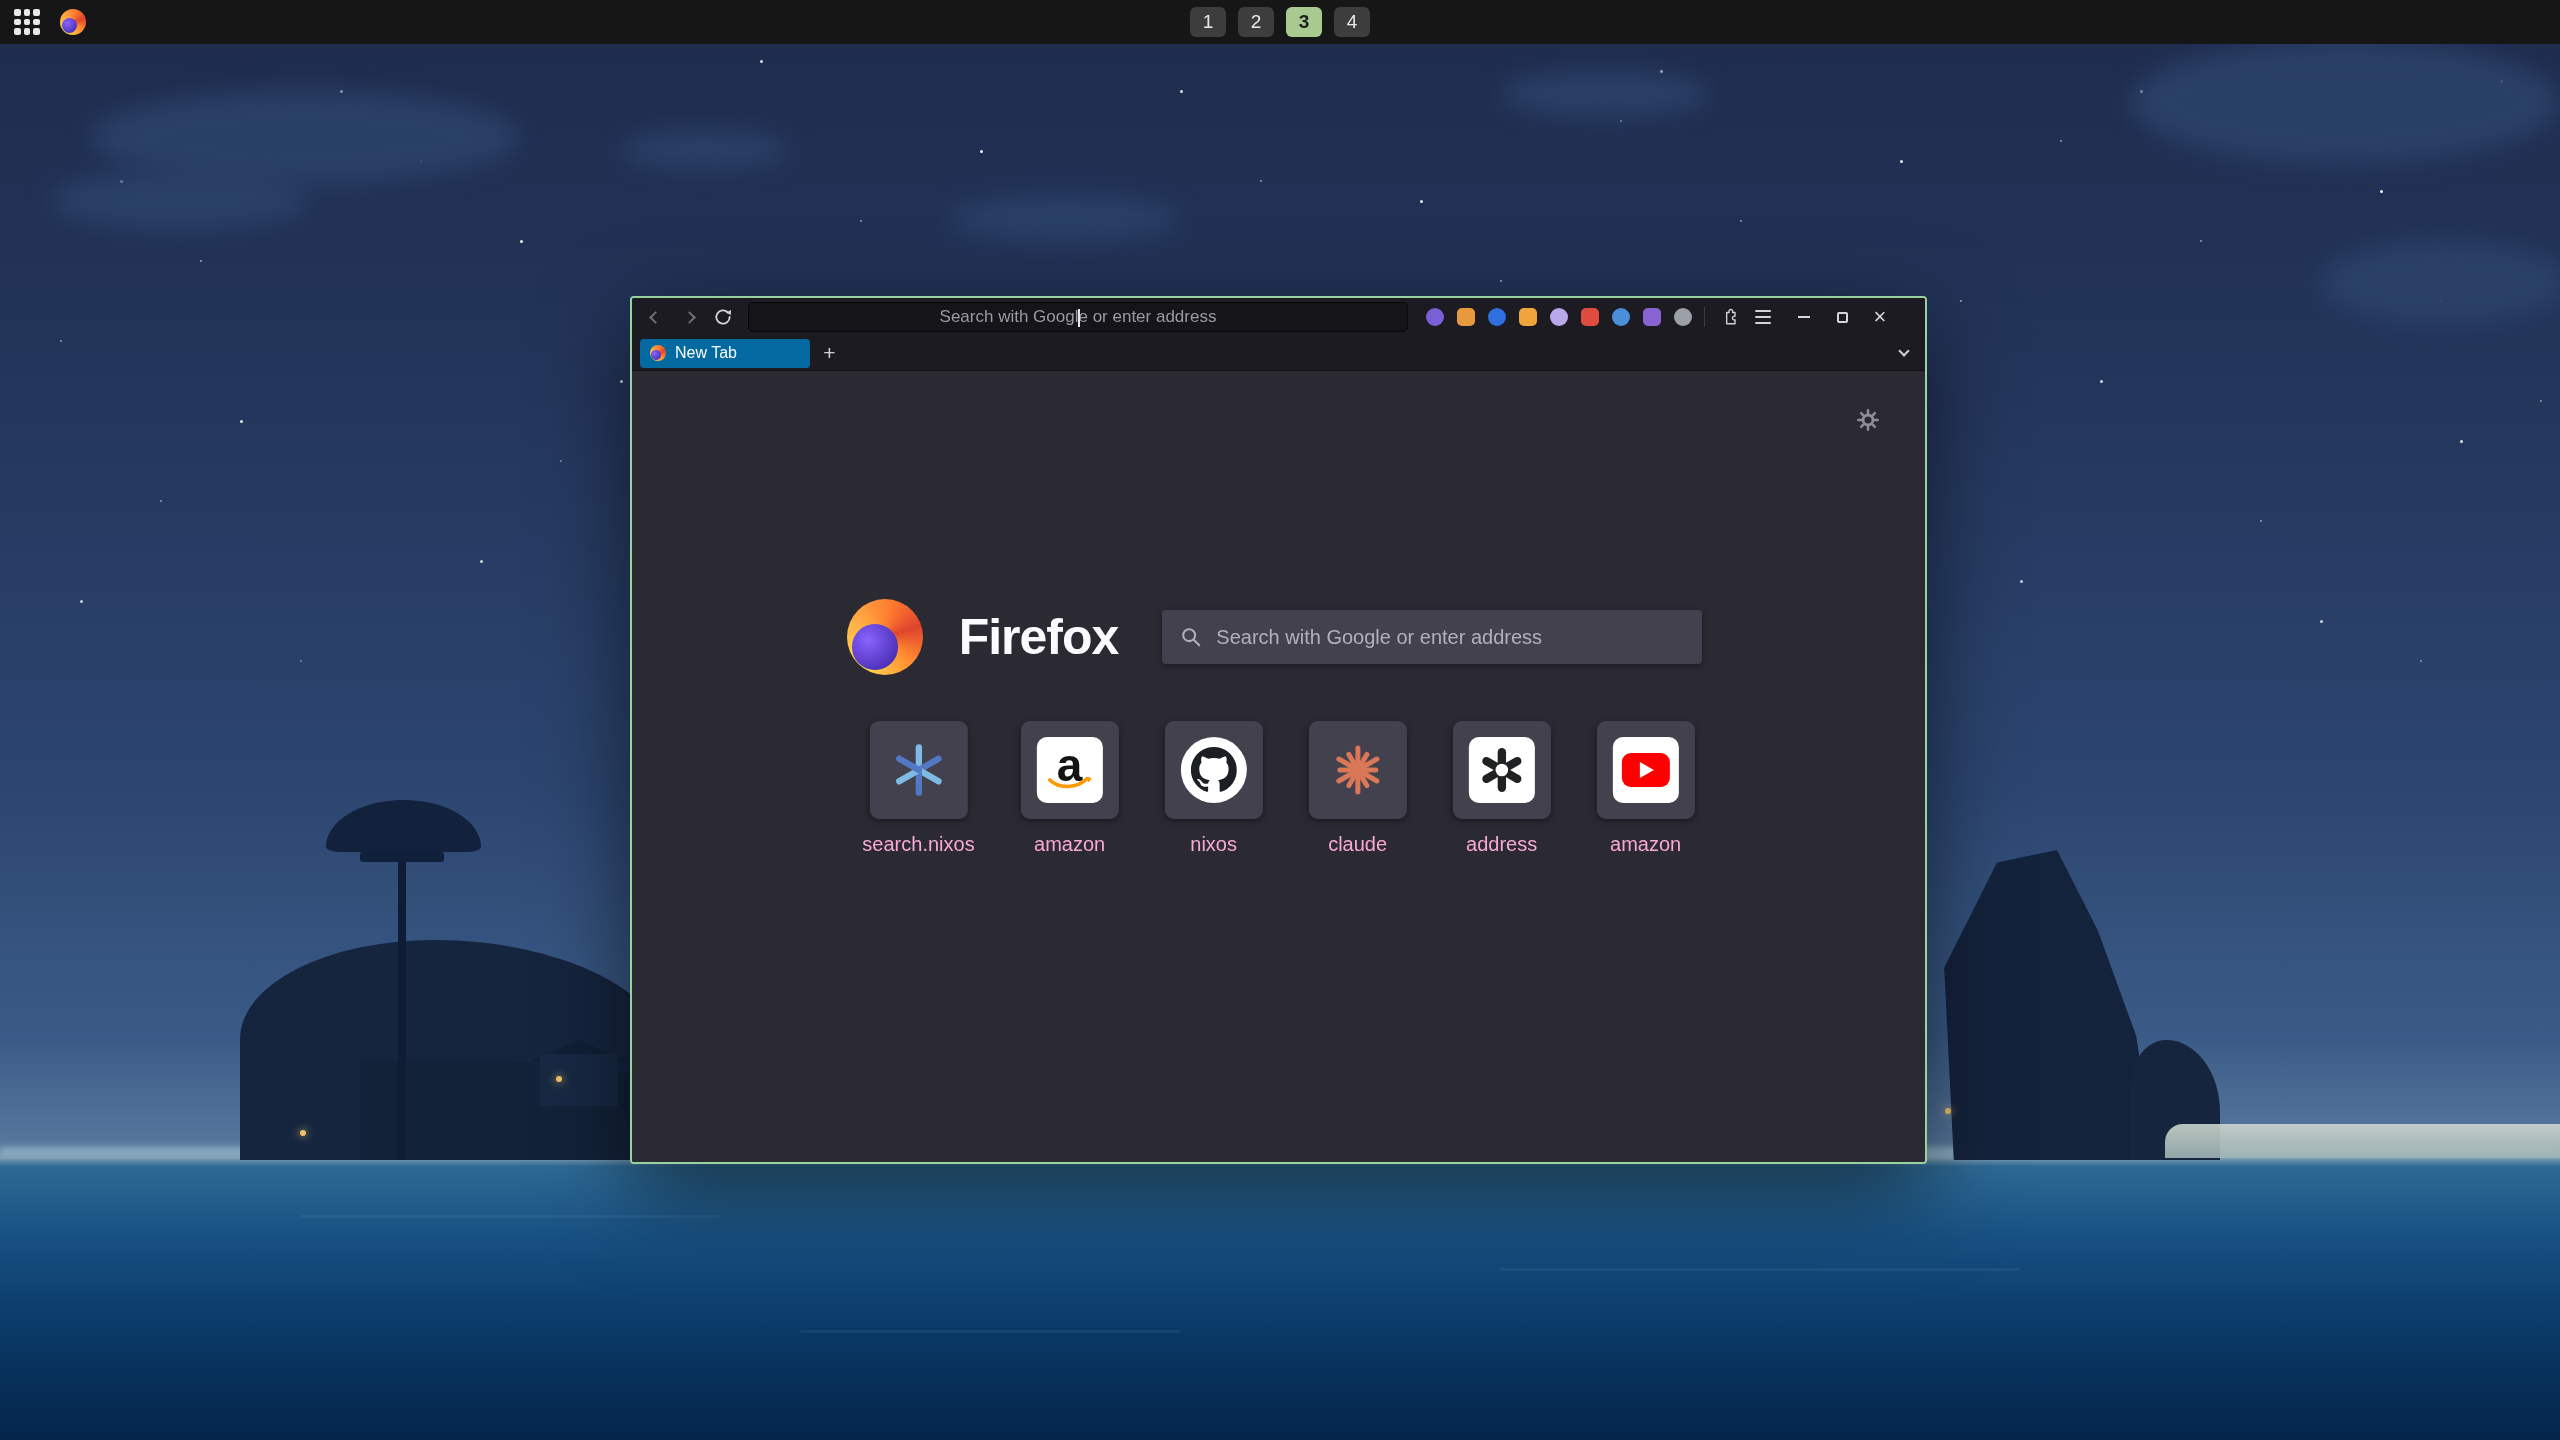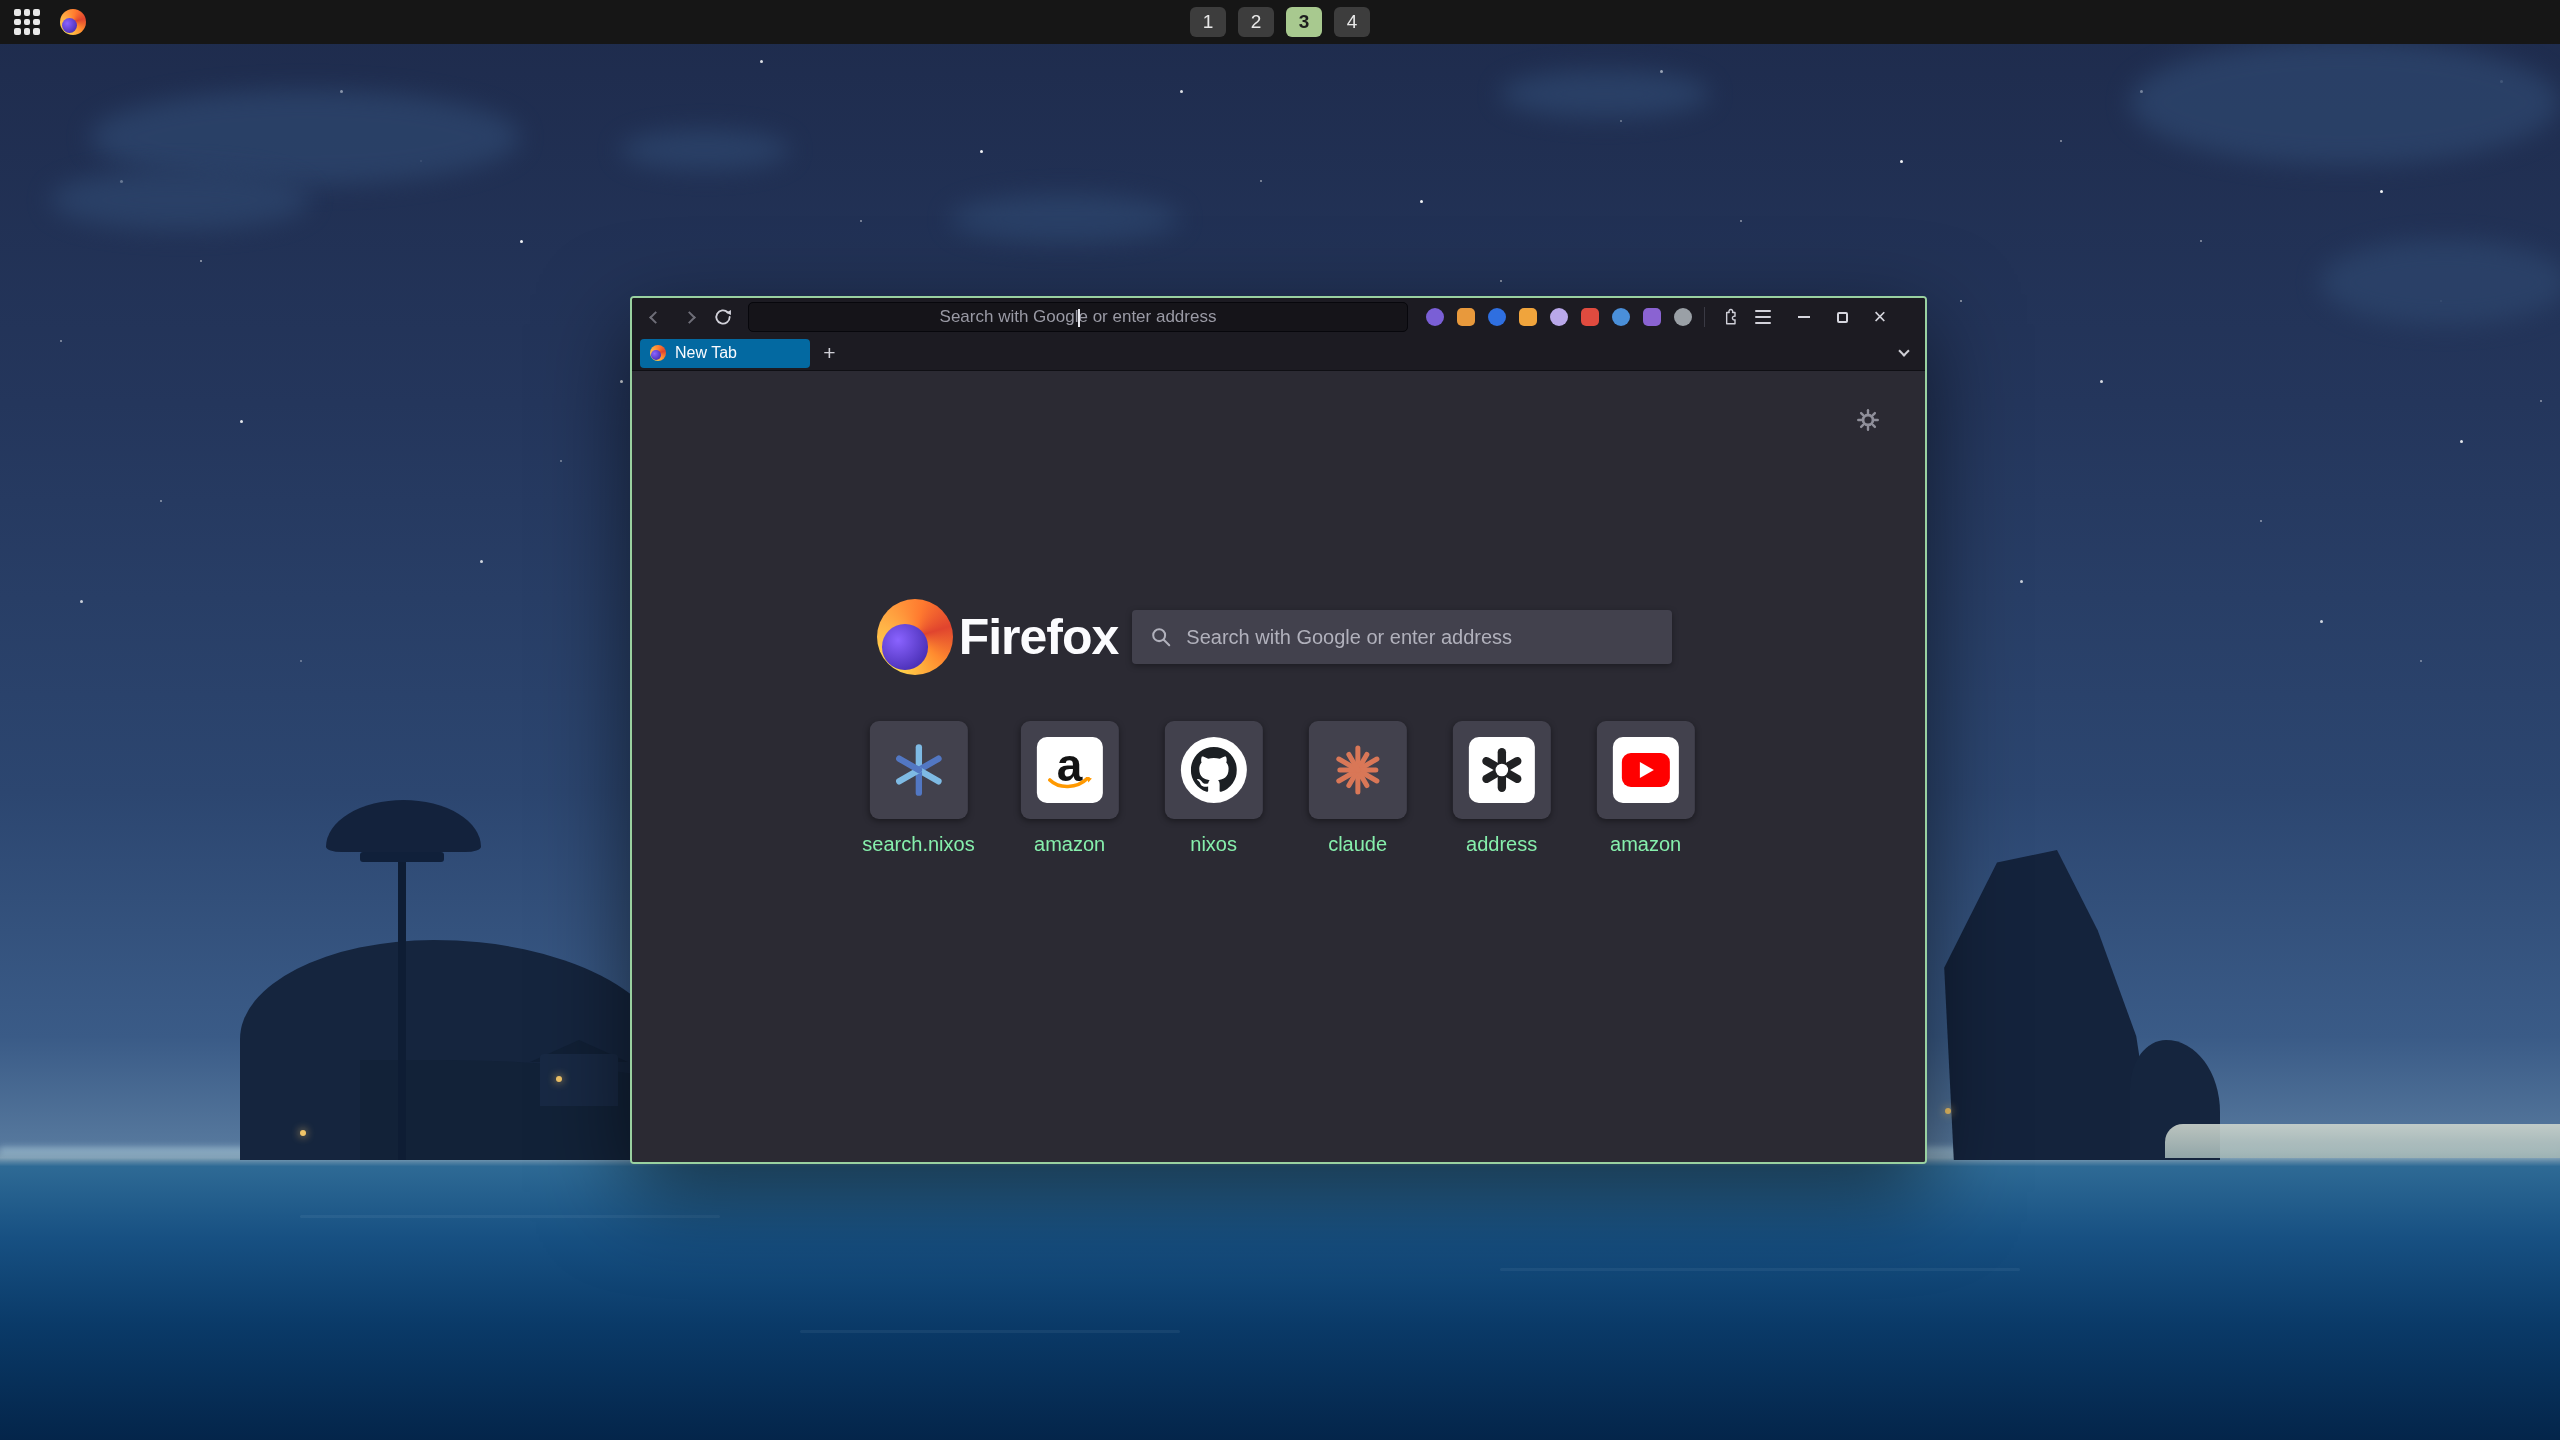--- a/index.html
+++ b/index.html
@@ -118,37 +118,37 @@
   .newtab-btn { width:27px; height:27px; border-radius:4px; display:flex; align-items:center; justify-content:center;
     color:#cfcfd6; font-size:21px; cursor:pointer; }
   .tab-spacer { flex:1; }
   .tab-chevron { width:26px; height:26px; display:flex; align-items:center; justify-content:center; cursor:pointer; }
   .chev-down { width:8px; height:8px; border-right:2px solid #cfcfd6; border-bottom:2px solid #cfcfd6;
     transform:rotate(45deg); margin-top:-4px; }
 
   .content { flex:1; position:relative; background:#2b2a33; }
   .gear-btn { position:absolute; top:36px; right:44px; cursor:pointer; }
 
-  .hero { position:absolute; left:0; right:8px; top:228px; display:flex; align-items:center; justify-content:center; gap:6px; }
+  .hero { position:absolute; left:0; right:8px; top:228px; display:flex; align-items:center; justify-content:center; gap:36px; }
   .hero-logo { width:76px; height:76px; }
   .wordmark { font-size:50px; font-weight:600; color:#fbfbfe; letter-spacing:-1px; }
   .searchbox { width:540px; height:54px; background:#42414d; border-radius:4px; display:flex; align-items:center;
     gap:14px; padding:0 18px; box-shadow:0 2px 6px rgba(0,0,0,.35); margin-left:8px; }
   .searchbox input { flex:1; background:transparent; border:none; outline:none; color:#e6e6ea; font-size:20px;
     font-family:"Liberation Sans",sans-serif; }
   .searchbox input::placeholder { color:#b1b1bc; }
 
   .shortcuts { position:absolute; top:350px; left:50%; transform:translateX(-50%); display:flex; gap:46px; }
   .shortcut { display:flex; flex-direction:column; align-items:center; cursor:pointer; }
   .tile { width:98px; height:98px; background:#42414d; border-radius:9px; display:flex; align-items:center;
     justify-content:center; box-shadow:0 2px 6px rgba(0,0,0,.4); }
   .tile-white { width:66px; height:66px; background:#ffffff; border-radius:10px; display:flex; align-items:center;
     justify-content:center; position:relative; }
   .tile-white.circle { border-radius:50%; }
-  .shortcut-label { margin-top:14px; font-size:20px; color:#86efac; }
+  .shortcut-label { margin-top:14px; font-size:20px; color:#f9a8d4; }
   .amazon-a { font-size:46px; font-weight:bold; color:#131313; line-height:1; margin-top:-10px; }
   .amazon-smile { position:absolute; bottom:10px; left:10px; }
   .yt-play { width:48px; height:34px; background:#ff0000; border-radius:9px; display:flex; align-items:center; justify-content:center; }
   .yt-tri { width:0; height:0; border-left:14px solid #ffffff; border-top:8px solid transparent; border-bottom:8px solid transparent; margin-left:3px; }
 </style>
 </head>
 <body>
 
 <div class="wallpaper">
   <div class="stars s1"></div>

